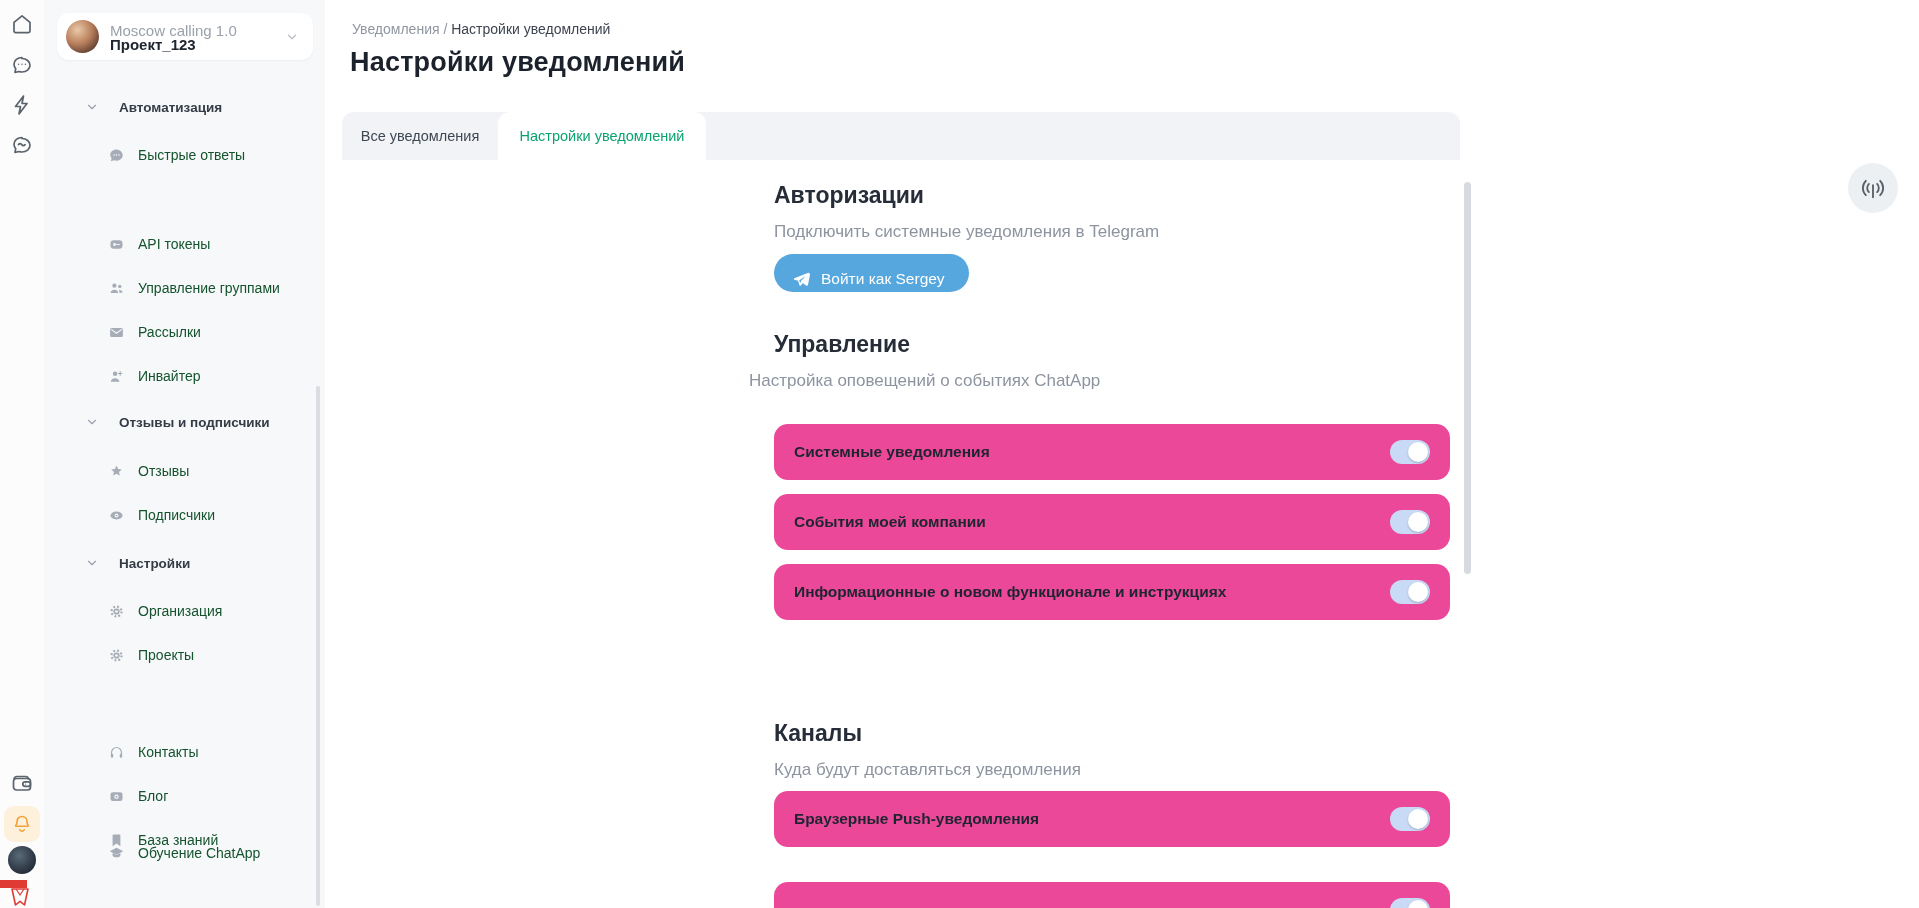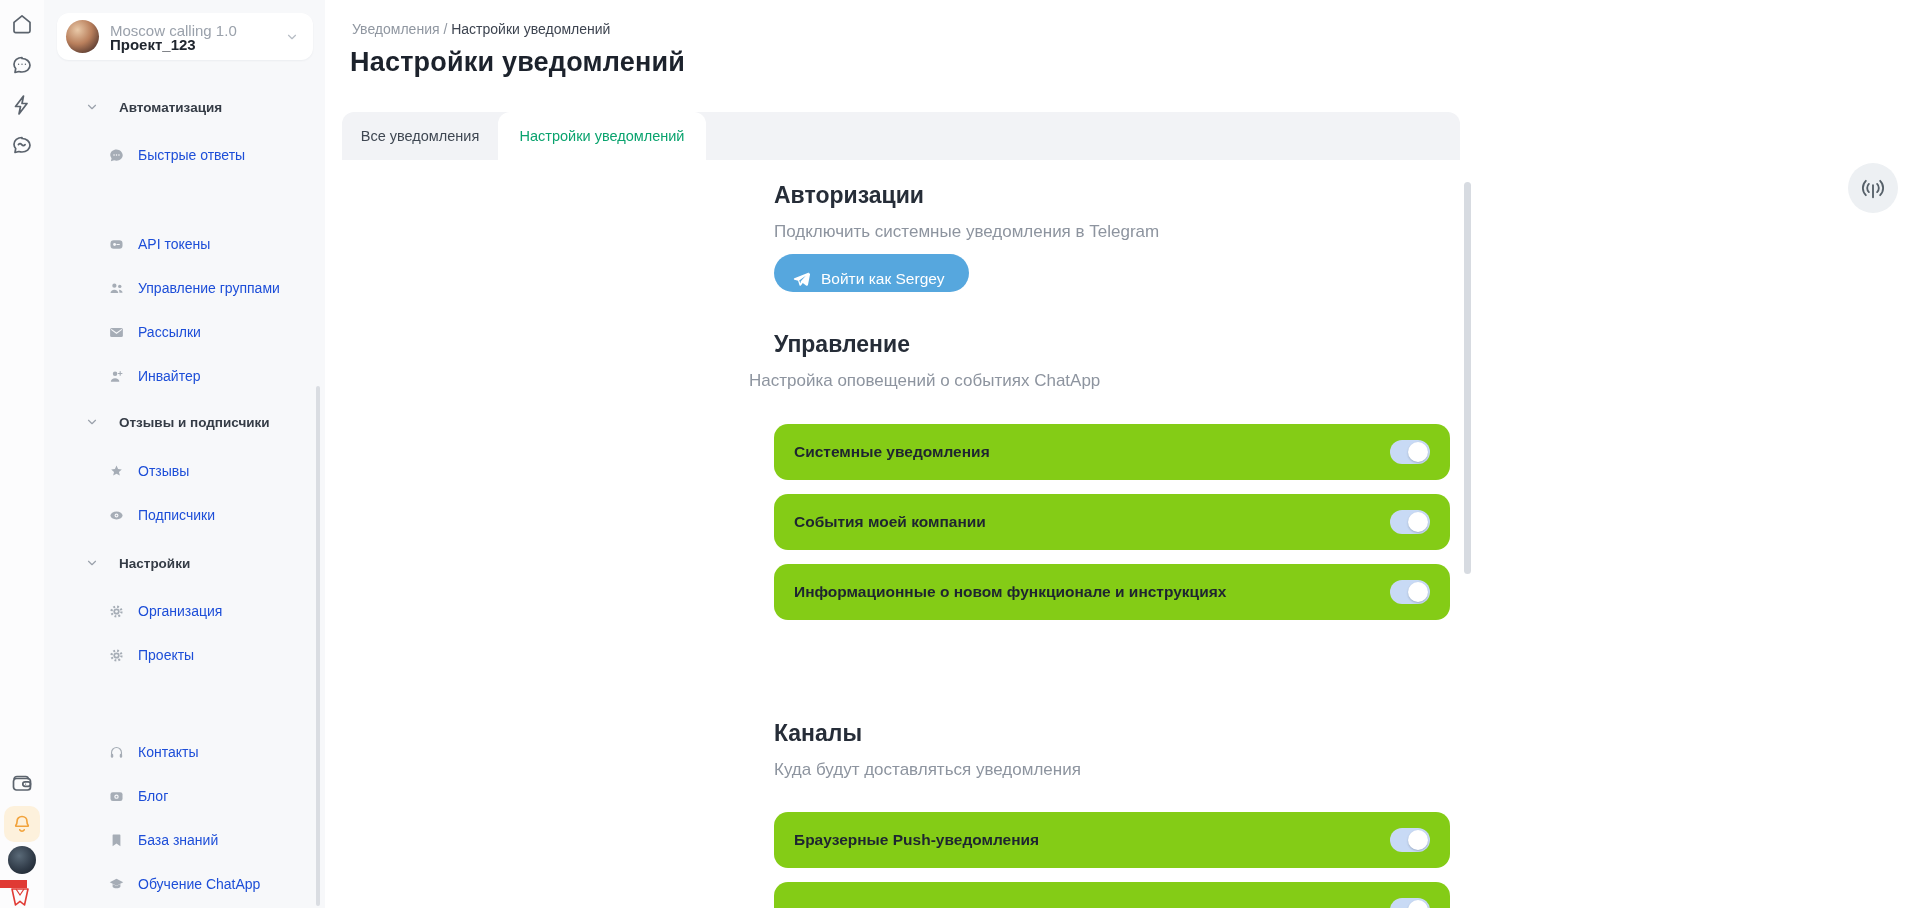--- a/index.html
+++ b/index.html
@@ -25,21 +25,21 @@
                   background:radial-gradient(circle at 35% 30%, #e9c9a8 0%, #b97f5c 45%, #5f3f33 80%, #2e2320 100%);}
   .project-sub{position:absolute;left:53px;top:9px;font-size:15px;color:#9aa1ab;}
   .project-title{position:absolute;left:53px;top:23px;font-size:15px;font-weight:bold;color:#20262f;}
   .project-chevron{position:absolute;right:14px;top:17px;width:14px;height:14px;color:#b6bcc4;}
 
   .s-section{position:absolute;left:0;width:281px;height:26px;display:flex;align-items:center;cursor:pointer;}
   .s-section .chev{position:absolute;left:41px;width:14px;height:14px;color:#9aa1ab;}
   .s-section .s-label{position:absolute;left:75px;font-size:13.5px;font-weight:bold;color:#353c46;}
   .s-item{position:absolute;left:0;width:281px;height:26px;display:flex;align-items:center;cursor:pointer;}
   .s-item .iic{position:absolute;left:64px;width:17px;height:17px;color:#a6adb6;}
-  .s-item .i-label{position:absolute;left:94px;font-size:14px;color:#1d4ed8;}
+  .s-item .i-label{position:absolute;left:94px;font-size:14px;color:#14532d;}
   .iic svg{display:block;width:100%;height:100%;}
   .side-scroll{position:absolute;left:272px;top:386px;width:4px;height:520px;border-radius:2px;background:#dadde2;}
 
   
   .main{position:absolute;left:325px;top:0;width:1594px;height:908px;background:#ffffff;}
   .breadcrumb{position:absolute;left:27px;top:21px;font-size:14px;color:#9097a1;}
   .breadcrumb .bc-current{color:#3d4450;}
   .page-title{position:absolute;left:25px;top:47px;font-size:27px;font-weight:bold;color:#1c222c;letter-spacing:.2px;}
 
   .tabband{position:absolute;left:17px;top:112px;width:1118px;height:48px;background:#f2f3f6;
@@ -54,28 +54,28 @@
   .d-auth{position:absolute;left:449px;top:222px;}
   .tg-btn{position:absolute;left:449px;top:254px;height:38px;border:none;border-radius:19px;
           background:#56a7de;color:#ffffff;font-size:15.5px;font-family:"Liberation Sans",sans-serif;
           display:flex;align-items:center;gap:10px;padding:12px 24px 0 18px;cursor:pointer;}
   .tg-btn svg{width:19px;height:19px;}
   .h-mgmt{position:absolute;left:449px;top:331px;}
   .d-mgmt{position:absolute;left:424px;top:371px;}
   .h-chan{position:absolute;left:449px;top:720px;}
   .d-chan{position:absolute;left:449px;top:760px;}
 
-  .toggle-row{position:absolute;left:449px;width:676px;height:56px;background:#84cc16;border-radius:14px;
+  .toggle-row{position:absolute;left:449px;width:676px;height:56px;background:#ec4899;border-radius:14px;
               display:flex;align-items:center;justify-content:space-between;padding:0 20px;box-sizing:border-box;}
   .toggle-row .t-label{font-size:15.5px;font-weight:600;color:#1e2530;}
   .switch{position:relative;width:40px;height:24px;border-radius:12px;background:#c8daf5;flex:0 0 auto;cursor:pointer;}
   .switch .knob{position:absolute;right:2px;top:2px;width:20px;height:20px;border-radius:50%;background:#ffffff;
                 box-shadow:0 1px 2px rgba(30,40,60,.25);}
   .row1{top:424px;} .row2{top:494px;} .row3{top:564px;} .row4{top:634px;}
-  .row5{top:812px;} .row6{top:882px;}
+  .row5{top:791px;} .row6{top:882px;}
 
   .main-scroll{position:absolute;left:1139px;top:182px;width:7px;height:392px;border-radius:4px;background:#d7dbe1;}
   .broadcast-btn{position:absolute;left:1523px;top:163px;width:50px;height:50px;border-radius:50%;background:#edf0f3;
                  display:flex;align-items:center;justify-content:center;cursor:pointer;}
   .broadcast-btn svg{width:26px;height:26px;color:#566069;}
 </style>
 </head>
 <body>
 
 <div class="screen">
@@ -271,21 +271,21 @@
       <span class="i-label">Блог</span>
     </div>
     <div class="s-item" style="top:827px">
       <span class="iic">
           <svg viewBox="0 0 24 24" fill="currentColor">
         <path d="M7.5 3.5h9c.6 0 1 .4 1 1V20l-5.5-3.6L6.5 20V4.5c0-.6.4-1 1-1z"></path>
           </svg>
         </span>
       <span class="i-label">База знаний</span>
     </div>
-    <div class="s-item" style="top:871px">
+    <div class="s-item" style="top:840px">
       <span class="iic">
           <svg viewBox="0 0 24 24" fill="currentColor">
         <path d="M12 4 2.5 8.8 12 13.6l9.5-4.8z"></path>
         <path d="M6.5 11.3v3.8c0 1.2 2.5 2.2 5.5 2.2s5.5-1 5.5-2.2v-3.8L12 14.1z"></path>
           </svg>
         </span>
       <span class="i-label">Обучение ChatApp</span>
     </div>
 
     <div class="side-scroll"></div>

